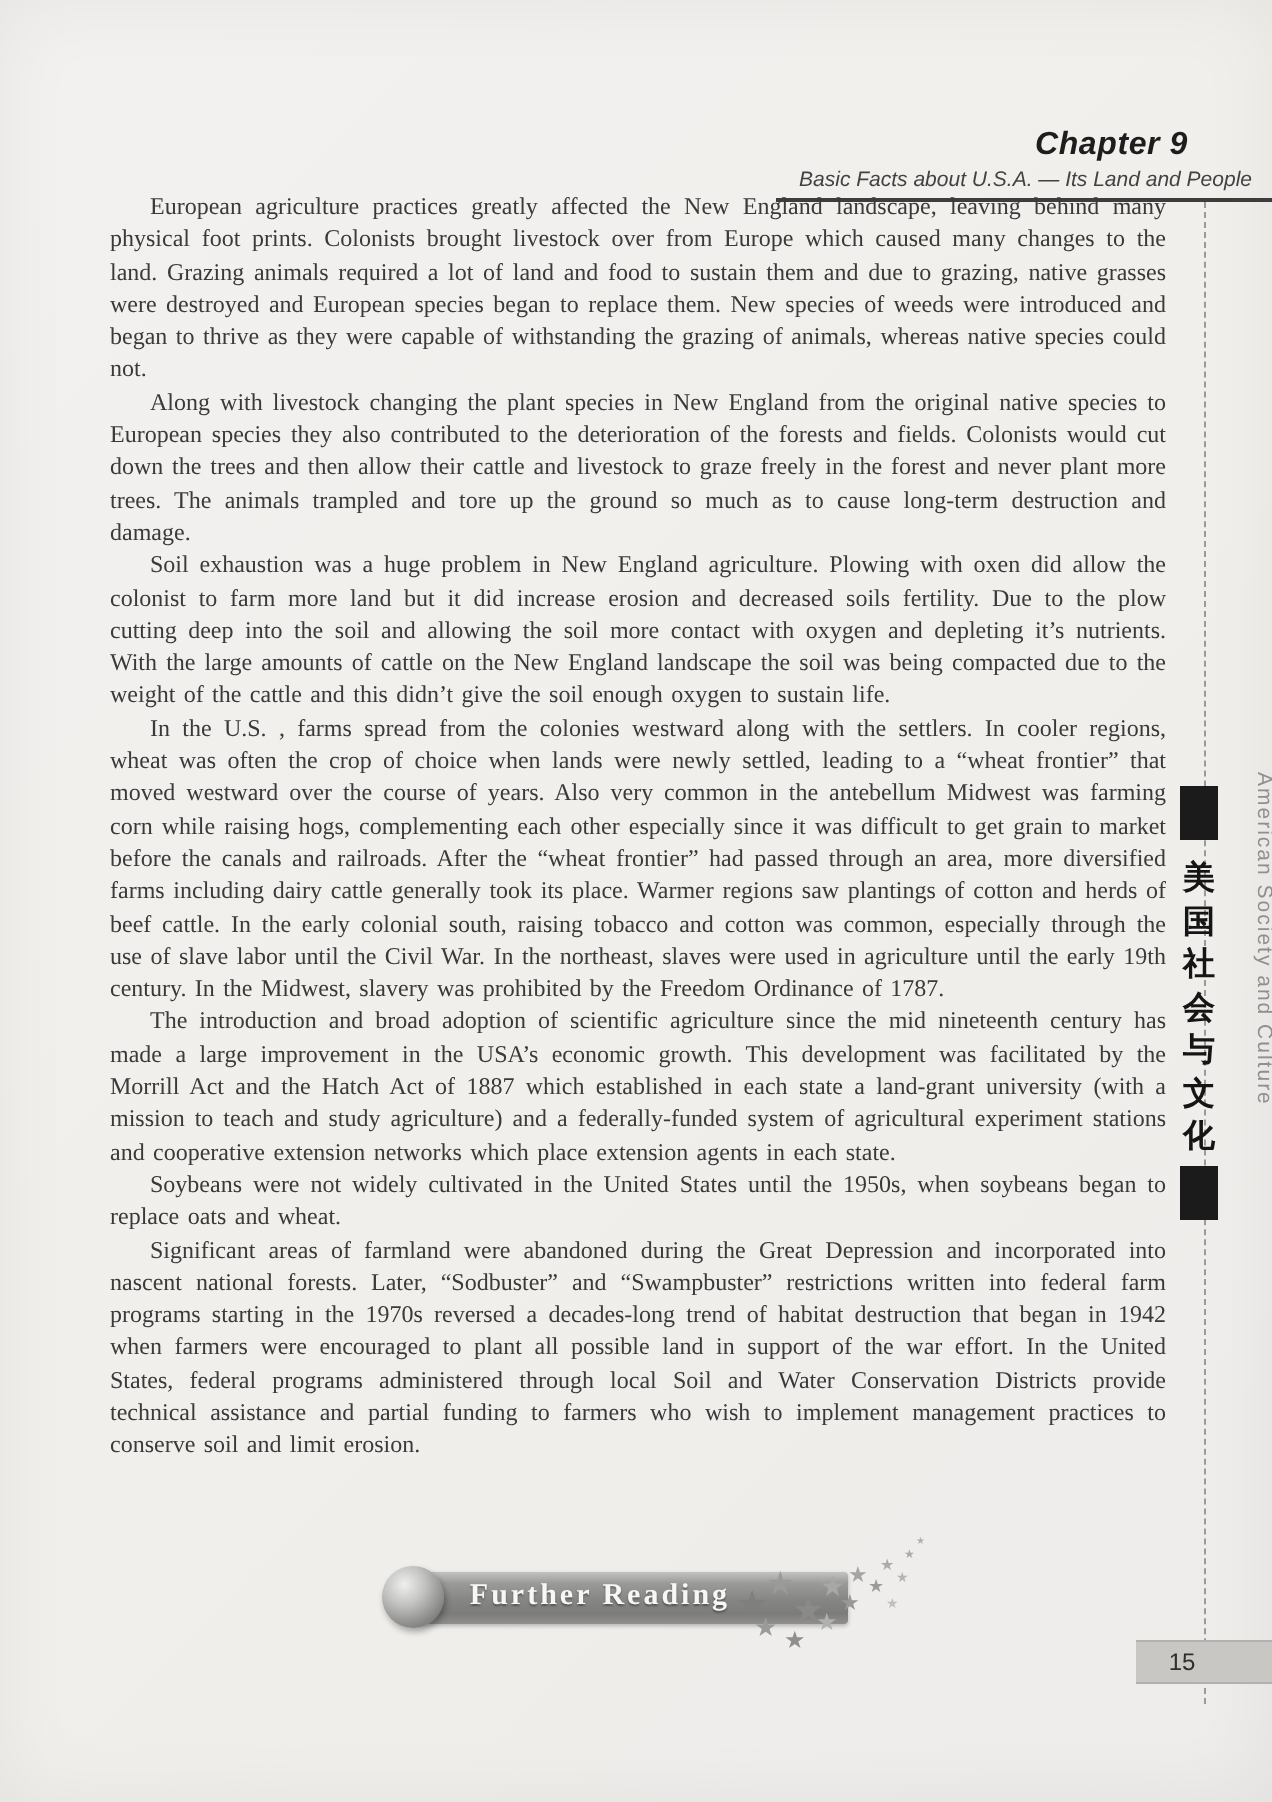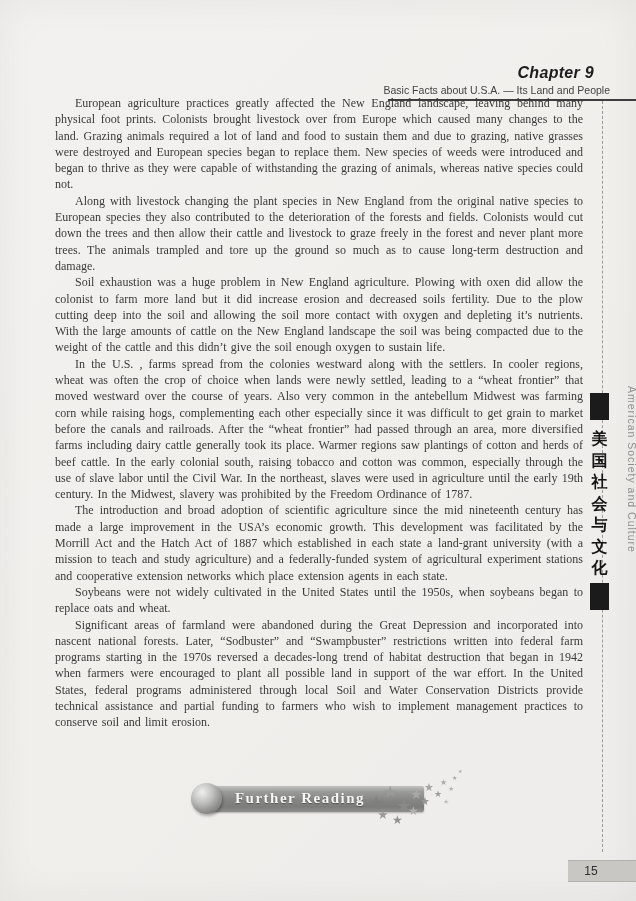--- a/index.html
+++ b/index.html
@@ -9,22 +9,22 @@
     overflow:hidden;font-family:"Liberation Serif",serif;color:#2f2f2f;
     box-shadow:inset 0 0 40px rgba(0,0,0,0.05);
   }
   
   .chapter{
     position:absolute;top:64px;right:42px;
     font-family:"Liberation Sans",sans-serif;font-weight:bold;font-style:italic;
     font-size:16px;color:#1d1d1d;letter-spacing:.3px;
   }
   .subtitle{
-    position:absolute;top:84px;right:26px;
-    font-family:"Liberation Sans",sans-serif;
+    position:absolute;top:84px;right:10px;
+    font-family:"Liberation Sans",sans-serif;font-style:italic;
     font-size:10.5px;color:#424242;
   }
   .header-rule{position:absolute;top:99px;left:388px;right:0;height:0;border-top:2px solid #3d3d3d;}
   
   .body-text{
     position:absolute;left:55px;top:95px;width:528px;
     text-align:justify;font-size:12px;line-height:16.3px;color:#3a3a3a;
   }
   .body-text p{margin:0;text-indent:20px;word-spacing:1.2px;}
   
@@ -60,21 +60,21 @@
     position:absolute;left:191px;top:783px;width:31px;height:31px;border-radius:50%;
     background:radial-gradient(circle at 36% 30%,#efefed 0%,#c2c2c0 35%,#8d8d8b 68%,#5f5f5d 100%);
     box-shadow:1px 2px 3px rgba(0,0,0,0.3);
   }
   .star{position:absolute;font-family:"DejaVu Sans",sans-serif;line-height:1;}
   
   .reference{position:absolute;left:38px;top:828px;width:540px;font-size:12px;color:#333;}
   .reference .ital{font-style:italic;}
   
   .pagenum-box{
-    position:absolute;left:568px;top:860px;width:68px;height:20px;
+    position:absolute;left:568px;top:820px;width:68px;height:20px;
     background:#c8c7c3;border-top:1px solid #b2b1ad;border-bottom:1px solid #b2b1ad;
   }
   .pagenum-box span{
     display:block;text-align:center;margin-right:22px;
     font-family:"Liberation Sans",sans-serif;font-size:12px;color:#2e2e2e;line-height:20px;
   }
 </style>
 </head>
 <body>
 

